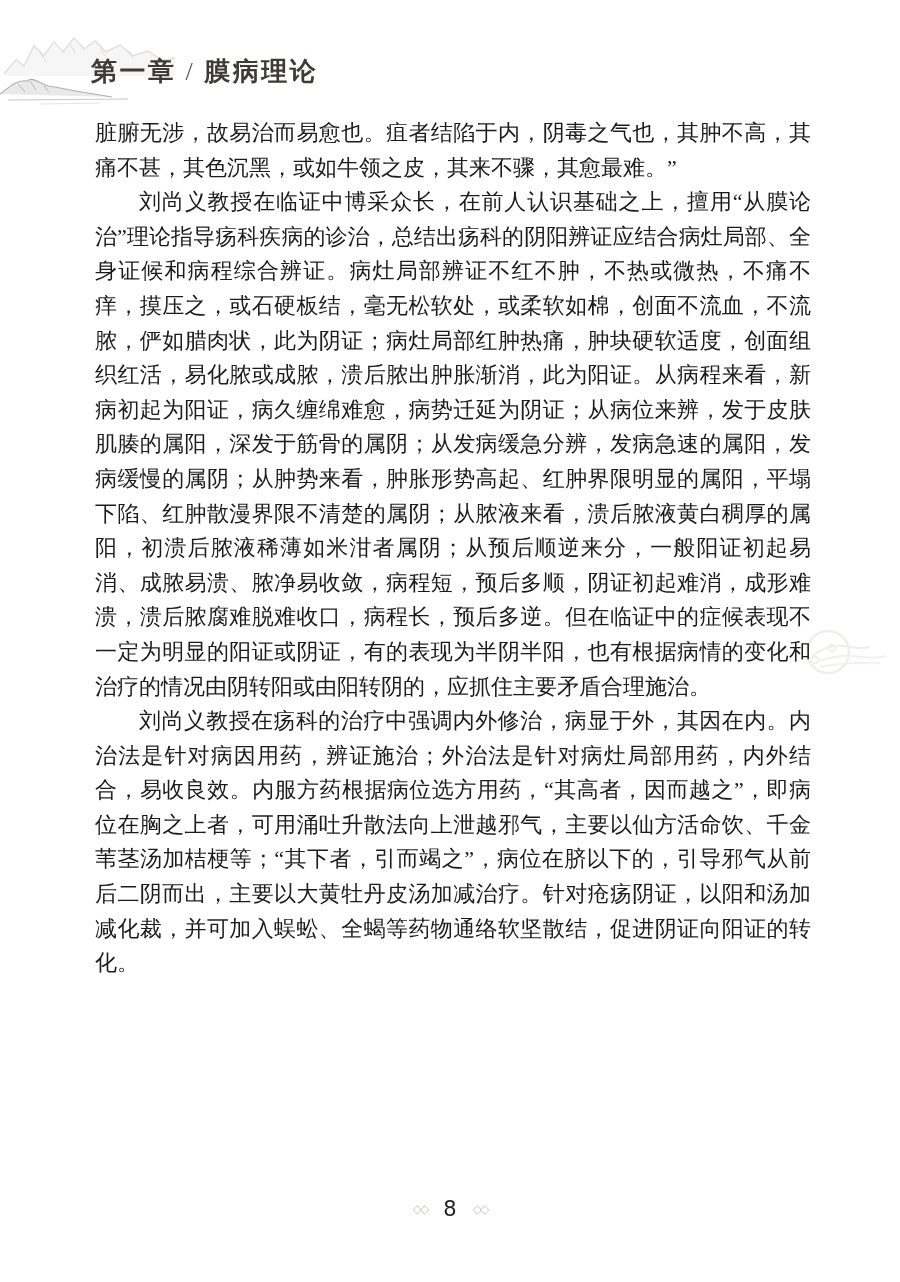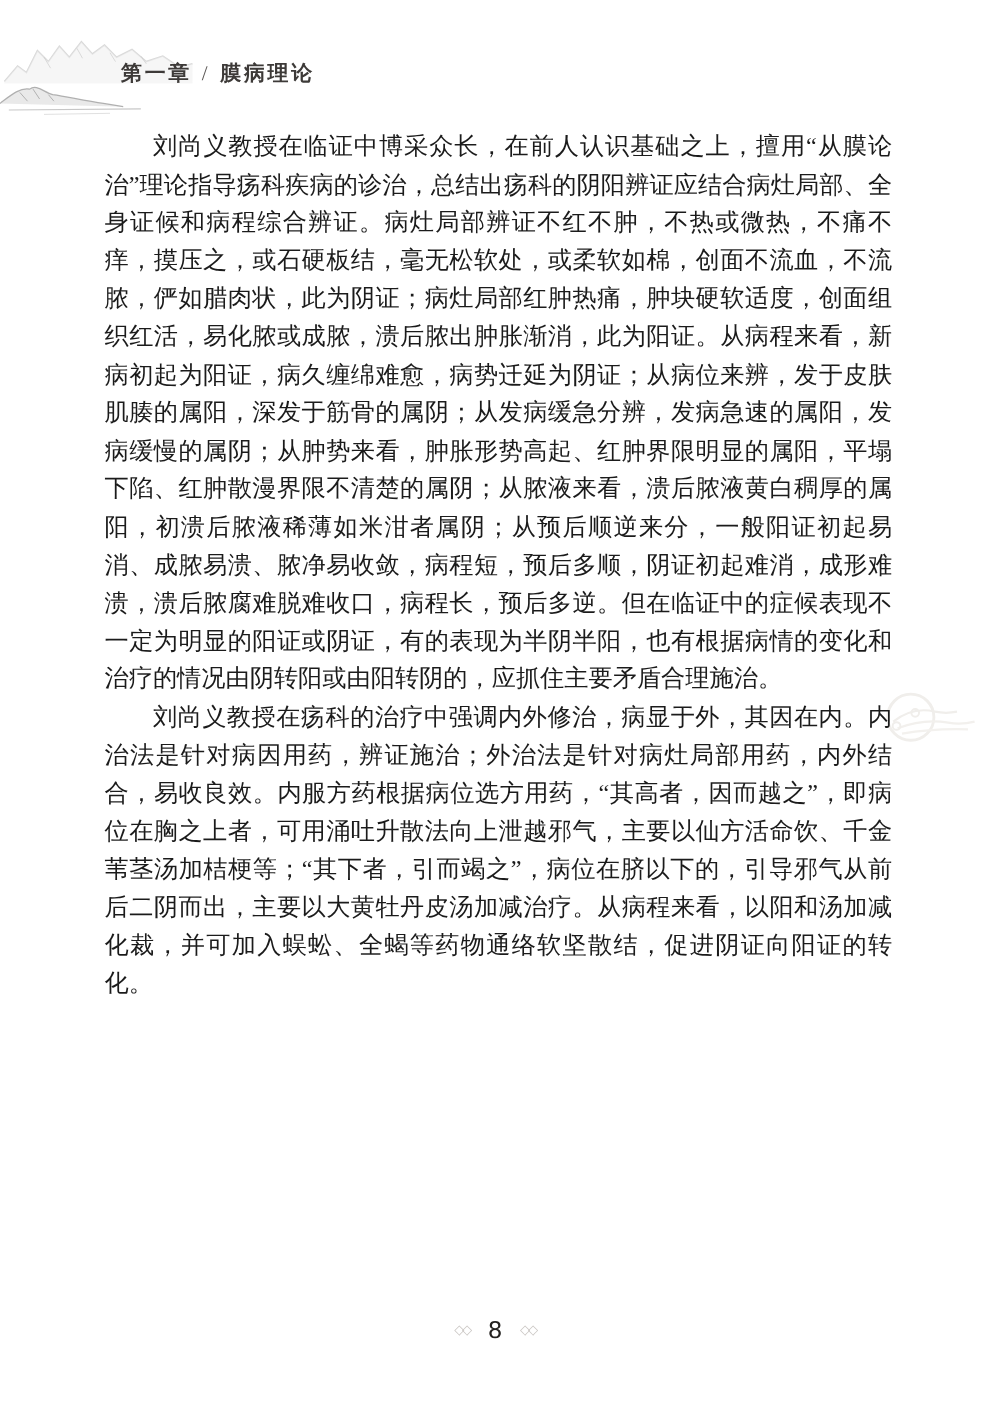--- a/index.html
+++ b/index.html
@@ -19,23 +19,23 @@
   .mountains {
     position: absolute;
     left: 0;
     top: 18px;
     width: 188px;
     height: 90px;
     pointer-events: none;
   }
   .header-text {
     position: absolute;
-    left: 110px;
+    left: 91px;
     top: 54px;
-    font-size: 19px;
+    font-size: 26px;
     letter-spacing: 2.5px;
     font-weight: 600;
     color: #3d3a38;
     white-space: nowrap;
   }
   .header-text .sep {
     margin: 0 9px;
     font-weight: 400;
     color: #5a5654;
   }
@@ -113,21 +113,22 @@
   <svg class="watermark" viewBox="0 0 102 70" xmlns="http://www.w3.org/2000/svg" aria-hidden="true">
     <circle cx="30" cy="32" r="21" fill="none" stroke="#f0eeeb" stroke-width="2.6"></circle>
     <path d="M14,36 q18,-14 38,-9 q10,2 20,0" fill="none" stroke="#f0eeeb" stroke-width="2"></path>
     <path d="M18,42 q24,-9 46,-5 q12,2 24,-1" fill="none" stroke="#f2f0ed" stroke-width="2"></path>
     <path d="M22,47 q28,-5 60,-4" fill="none" stroke="#f3f1ee" stroke-width="2"></path>
     <circle cx="17" cy="40" r="3.5" fill="none" stroke="#f0eeeb" stroke-width="1.8"></circle>
     <circle cx="34" cy="28" r="3.5" fill="none" stroke="#f0eeeb" stroke-width="1.8"></circle>
   </svg>
 
   <main class="body-text">
+    <p class="para no-indent">脏腑无涉，故易治而易愈也。疽者结陷于内，阴毒之气也，其肿不高，其痛不甚，其色沉黑，或如牛领之皮，其来不骤，其愈最难。”</p>
     <p class="para">刘尚义教授在临证中博采众长，在前人认识基础之上，擅用“从膜论治”理论指导疡科疾病的诊治，总结出疡科的阴阳辨证应结合病灶局部、全身证候和病程综合辨证。病灶局部辨证不红不肿，不热或微热，不痛不痒，摸压之，或石硬板结，毫无松软处，或柔软如棉，创面不流血，不流脓，俨如腊肉状，此为阴证；病灶局部红肿热痛，肿块硬软适度，创面组织红活，易化脓或成脓，溃后脓出肿胀渐消，此为阳证。从病程来看，新病初起为阳证，病久缠绵难愈，病势迁延为阴证；从病位来辨，发于皮肤肌腠的属阳，深发于筋骨的属阴；从发病缓急分辨，发病急速的属阳，发病缓慢的属阴；从肿势来看，肿胀形势高起、红肿界限明显的属阳，平塌下陷、红肿散漫界限不清楚的属阴；从脓液来看，溃后脓液黄白稠厚的属阳，初溃后脓液稀薄如米泔者属阴；从预后顺逆来分，一般阳证初起易消、成脓易溃、脓净易收敛，病程短，预后多顺，阴证初起难消，成形难溃，溃后脓腐难脱难收口，病程长，预后多逆。但在临证中的症候表现不一定为明显的阳证或阴证，有的表现为半阴半阳，也有根据病情的变化和治疗的情况由阴转阳或由阳转阴的，应抓住主要矛盾合理施治。</p>
-    <p class="para">刘尚义教授在疡科的治疗中强调内外修治，病显于外，其因在内。内治法是针对病因用药，辨证施治；外治法是针对病灶局部用药，内外结合，易收良效。内服方药根据病位选方用药，“其高者，因而越之”，即病位在胸之上者，可用涌吐升散法向上泄越邪气，主要以仙方活命饮、千金苇茎汤加桔梗等；“其下者，引而竭之”，病位在脐以下的，引导邪气从前后二阴而出，主要以大黄牡丹皮汤加减治疗。从病程来看，以阳和汤加减化裁，并可加入蜈蚣、全蝎等药物通络软坚散结，促进阴证向阳证的转化。</p>
+    <p class="para">刘尚义教授在疡科的治疗中强调内外修治，病显于外，其因在内。内治法是针对病因用药，辨证施治；外治法是针对病灶局部用药，内外结合，易收良效。内服方药根据病位选方用药，“其高者，因而越之”，即病位在胸之上者，可用涌吐升散法向上泄越邪气，主要以仙方活命饮、千金苇茎汤加桔梗等；“其下者，引而竭之”，病位在脐以下的，引导邪气从前后二阴而出，主要以大黄牡丹皮汤加减治疗。针对疮疡阴证，以阳和汤加减化裁，并可加入蜈蚣、全蝎等药物通络软坚散结，促进阴证向阳证的转化。</p>
   </main>
 
   <footer class="page-footer">
     <span class="orn left">◇◇</span><span class="pagenum">8</span><span class="orn right">◇◇</span>
   </footer>
 
 </div>
 
 </body></html>

